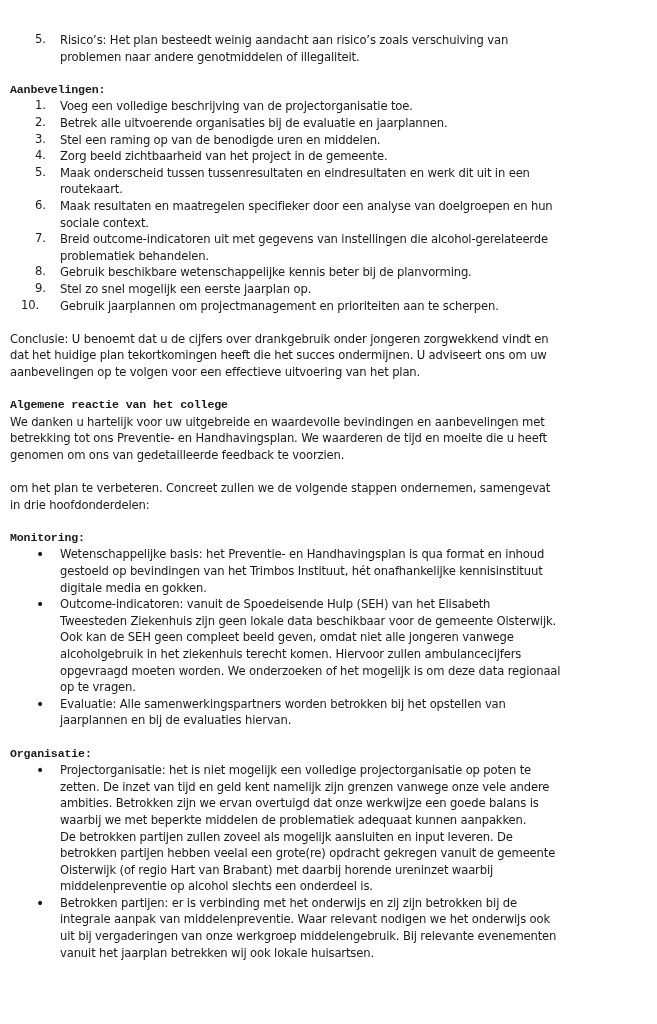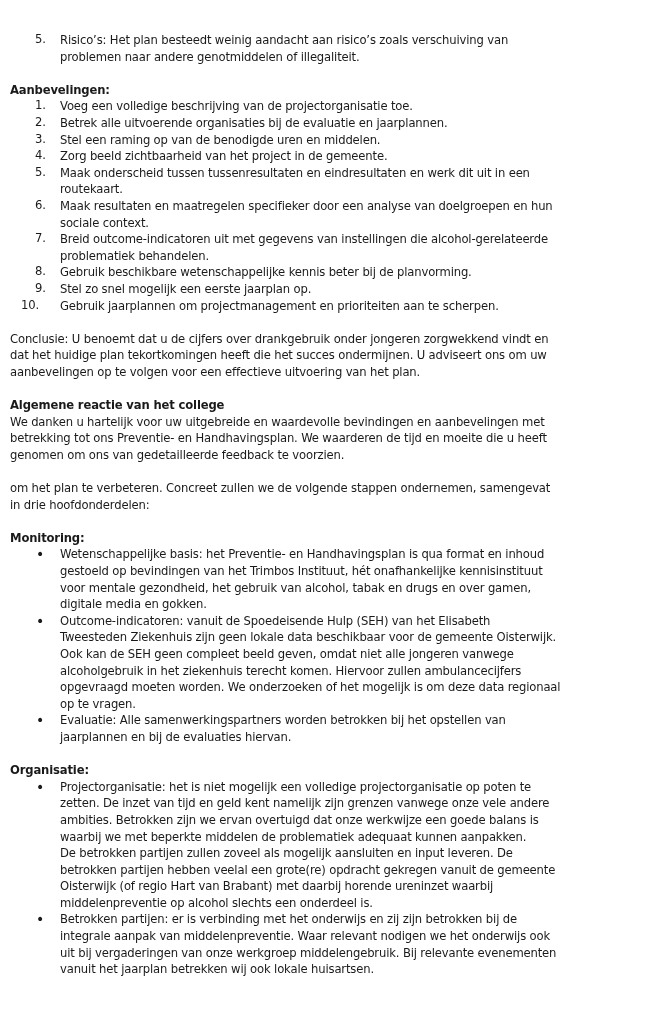--- a/index.html
+++ b/index.html
@@ -6,21 +6,21 @@
   body {
     width: 657px; height: 1024px; overflow: hidden;
     font-family: "DejaVu Sans", sans-serif;
     font-size: 11.6px;
     color: #1a1a1a;
     letter-spacing: -0.15px;
   }
   .page { position: relative; padding: 32px 0 0 10px; }
   .line { height: 16.6px; line-height: 16.6px; white-space: nowrap; }
   .gap { height: 16.6px; }
-  .heading { font-weight: bold; }
+  .heading { font-weight: bold; font-family: Liberation Mono, monospace; }
   .item { position: relative; padding-left: 50px; }
   .item .marker { position: absolute; left: 25px; top: 0; }
   .item.ten .marker { left: 11px; }
   .bullet-item { position: relative; padding-left: 50px; }
   .bullet-item .bullet { position: absolute; left: 26px; top: 0; font-size: 14px; }
   b { font-weight: normal; }
 </style>
 </head>
 <body>
 
@@ -106,21 +106,20 @@
   </div>
 
   <div class="gap"></div>
 
   <div class="line heading">Monitoring:</div>
   <div>
     <div class="bullet-item">
       <span class="bullet">•</span>
       <div class="line"><b>Wetenschappelijke basis:</b><span> het Preventie- en Handhavingsplan is qua format en inhoud</span></div>
       <div class="line">gestoeld op bevindingen van het Trimbos Instituut,  hét onafhankelijke kennisinstituut</div>
-      <div class="line">voor mentale gezondheid, het gebruik van alcohol, tabak en drugs en over gamen,</div>
       <div class="line">digitale media en gokken.</div>
     </div>
     <div class="bullet-item">
       <span class="bullet">•</span>
       <div class="line"><b>Outcome-indicatoren:</b><span> vanuit de Spoedeisende Hulp (SEH) van het Elisabeth</span></div>
       <div class="line">Tweesteden Ziekenhuis zijn geen lokale data beschikbaar voor de gemeente Oisterwijk.</div>
       <div class="line">Ook kan de SEH geen  compleet beeld geven, omdat niet alle jongeren vanwege</div>
       <div class="line">alcoholgebruik in het ziekenhuis terecht komen. Hiervoor zullen ambulancecijfers</div>
       <div class="line">opgevraagd moeten worden. We onderzoeken of het mogelijk is om deze data regionaal</div>
       <div class="line">op te vragen.</div>

